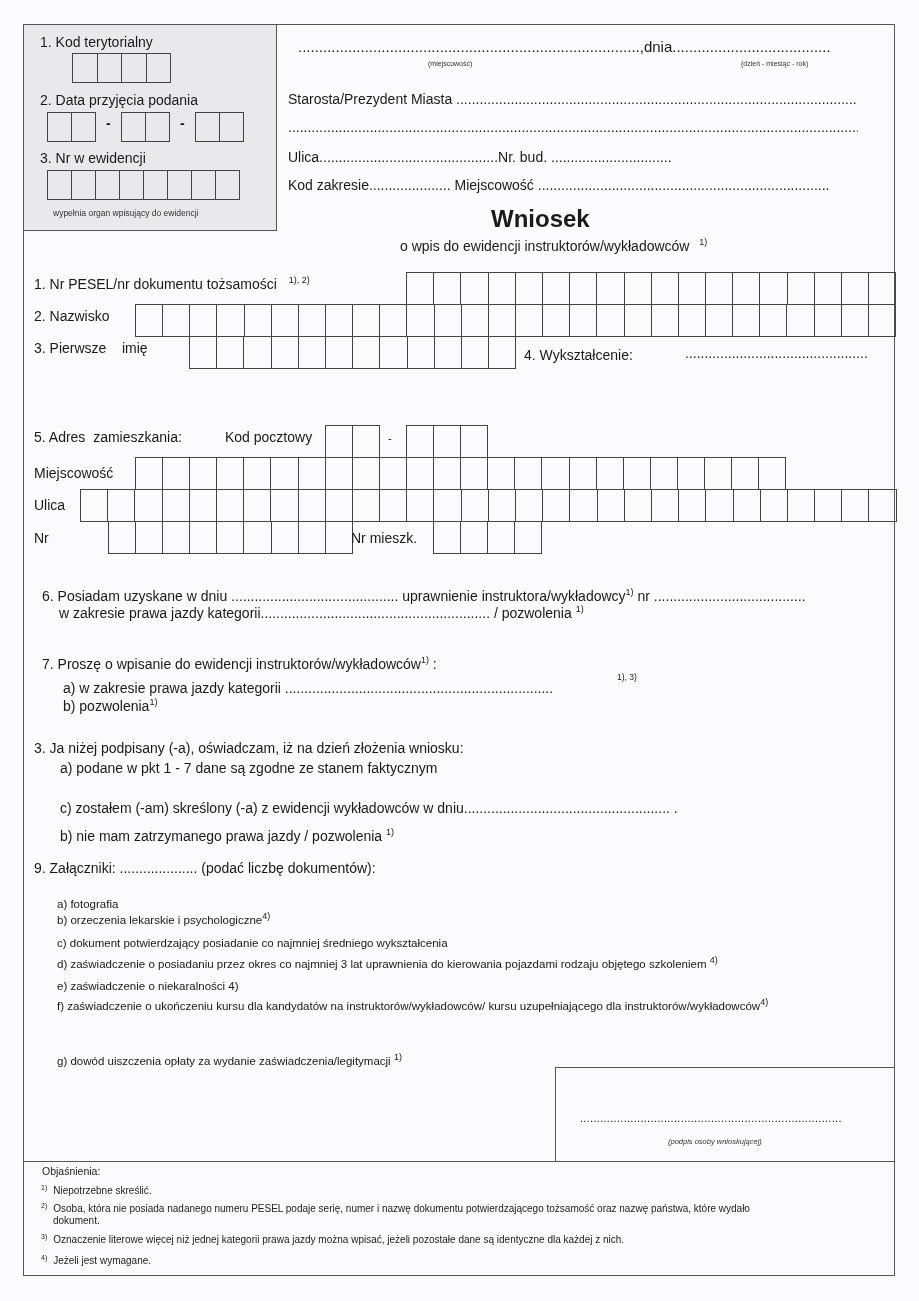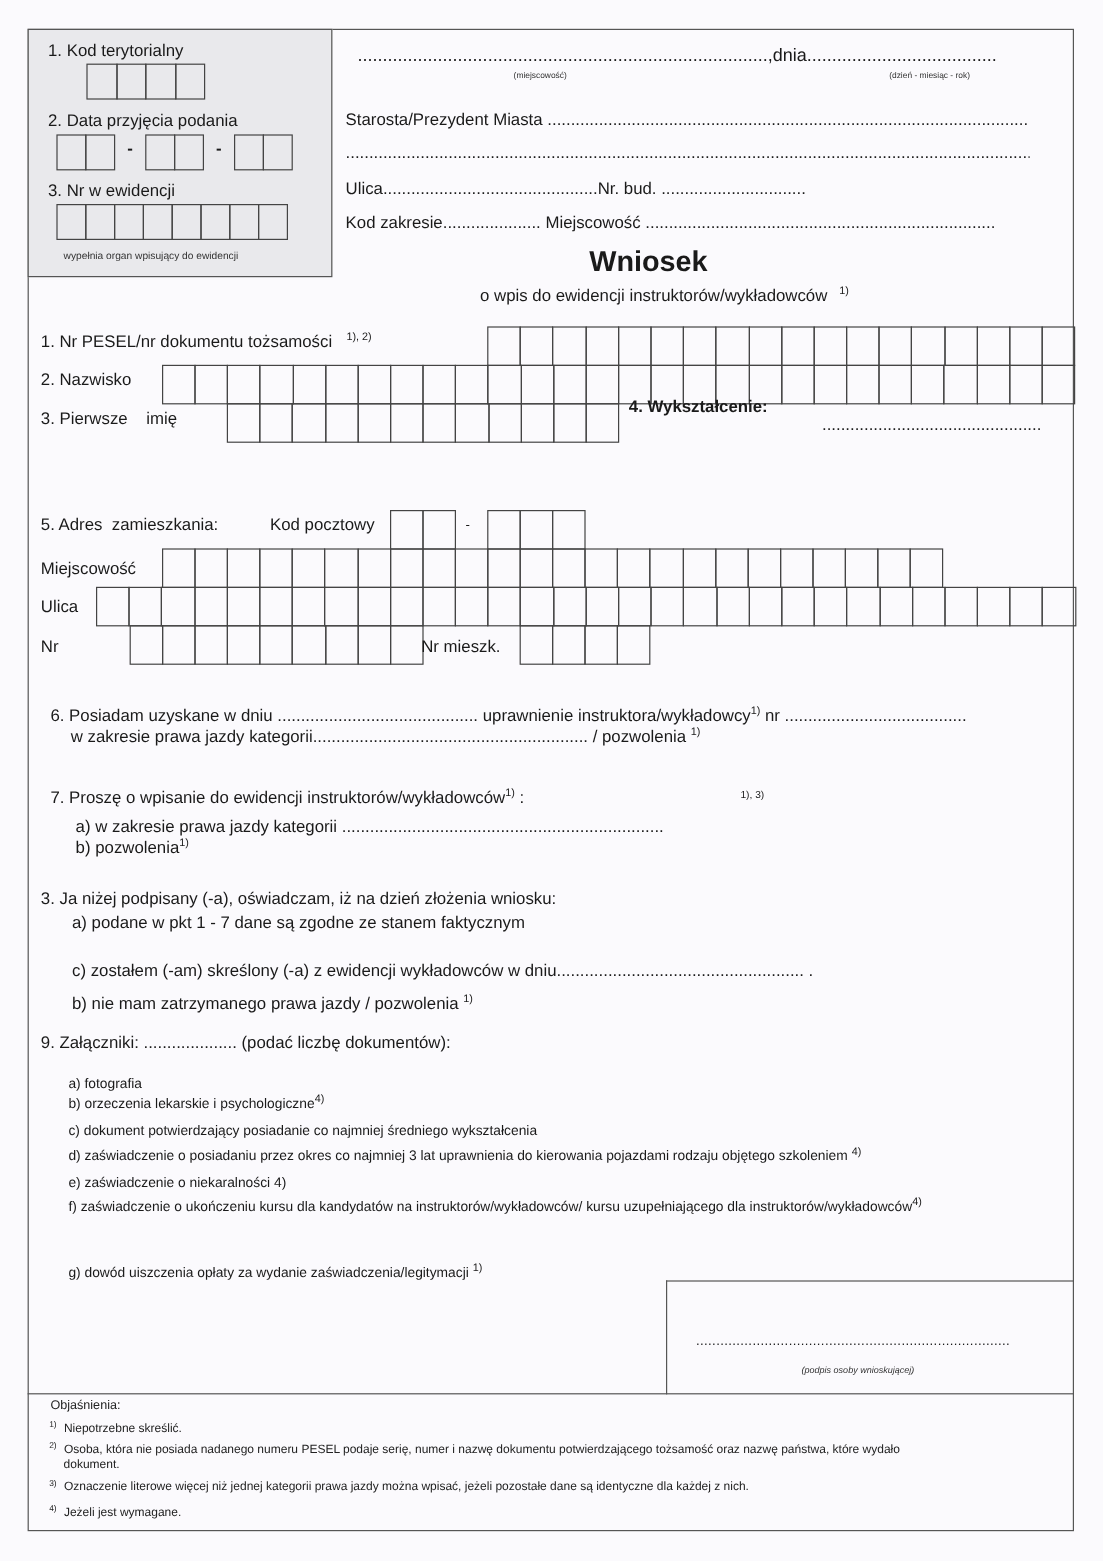--- a/index.html
+++ b/index.html
@@ -141,21 +141,21 @@
     <div class="cell" style="width: 28.2px; height: 33px;"></div>
     <div class="cell" style="width: 28.2px; height: 33px;"></div>
     <div class="cell" style="width: 28.2px; height: 33px;"></div>
     <div class="cell" style="width: 28.2px; height: 33px;"></div>
     <div class="cell" style="width: 28.2px; height: 33px;"></div>
     <div class="cell" style="width: 28.2px; height: 33px;"></div>
     <div class="cell" style="width: 28.2px; height: 33px;"></div>
     <div class="cell" style="width: 28.2px; height: 33px;"></div>
     <div class="cell" style="width: 28.2px; height: 33px;"></div>
   </div>
-<div class="lbl" style="left:524px;top:330px;font-weight:bold;">4. Wykształcenie:</div>
+<div class="lbl" style="left:524px;top:347px;">4. Wykształcenie:</div>
 <div class="lbl" style="left:685px;top:345px;">...............................................</div>
 
 <div class="lbl" style="left:34px;top:429px;white-space:pre;">5. Adres  zamieszkania:</div>
 <div class="lbl" style="left:225px;top:429px;">Kod pocztowy</div>
 <div class="grid" id="g-post1" style="left:325px;top:425px;">
     <div class="cell" style="width: 28px; height: 33px;"></div>
     <div class="cell" style="width: 28px; height: 33px;"></div>
   </div>
 <div class="lbl" style="left:388px;top:432px;font-size:11px;">-</div>
 <div class="grid" id="g-post2" style="left:406px;top:425px;">
@@ -250,21 +250,21 @@
   <span>6. Posiadam uzyskane w dniu ........................................... uprawnienie instruktora/wykładowcy</span><span class="sup">1)</span><span>  nr .......................................</span>
 </div>
 <div class="lbl" style="left:59px;top:605px;">
   <span>w zakresie prawa jazdy kategorii........................................................... / pozwolenia </span><span class="sup">1)</span>
 </div>
 
 <div class="lbl" style="left:42px;top:656px;">
   <span>7. Proszę o wpisanie do ewidencji instruktorów/wykładowców</span><span class="sup">1)</span><span> :</span>
 </div>
 <div class="lbl" style="left:63px;top:680px;">a) w zakresie prawa jazdy kategorii .....................................................................</div>
-<div class="lbl" style="left:617px;top:657px;font-size:8.5px;text-align:center;">1), 3)</div>
+<div class="lbl" style="left:617px;top:672px;font-size:8.5px;text-align:center;">1), 3)</div>
 <div class="lbl" style="left:63px;top:698px;">
   <span>b) pozwolenia</span><span class="sup">1)</span>
 </div>
 
 <div class="lbl" style="left:34px;top:740px;">3. Ja niżej podpisany (-a), oświadczam, iż na dzień złożenia wniosku:</div>
 <div class="lbl" style="left:60px;top:760px;">a) podane w pkt 1 - 7 dane są zgodne ze stanem faktycznym</div>
 <div class="lbl" style="left:60px;top:780px;margin-top:48px;">
   <span>b) nie mam zatrzymanego prawa jazdy / pozwolenia </span><span class="sup">1)</span>
 </div>
 <div class="lbl" style="left:60px;top:800px;">c) zostałem (-am) skreślony (-a) z ewidencji wykładowców w dniu..................................................... .</div>

